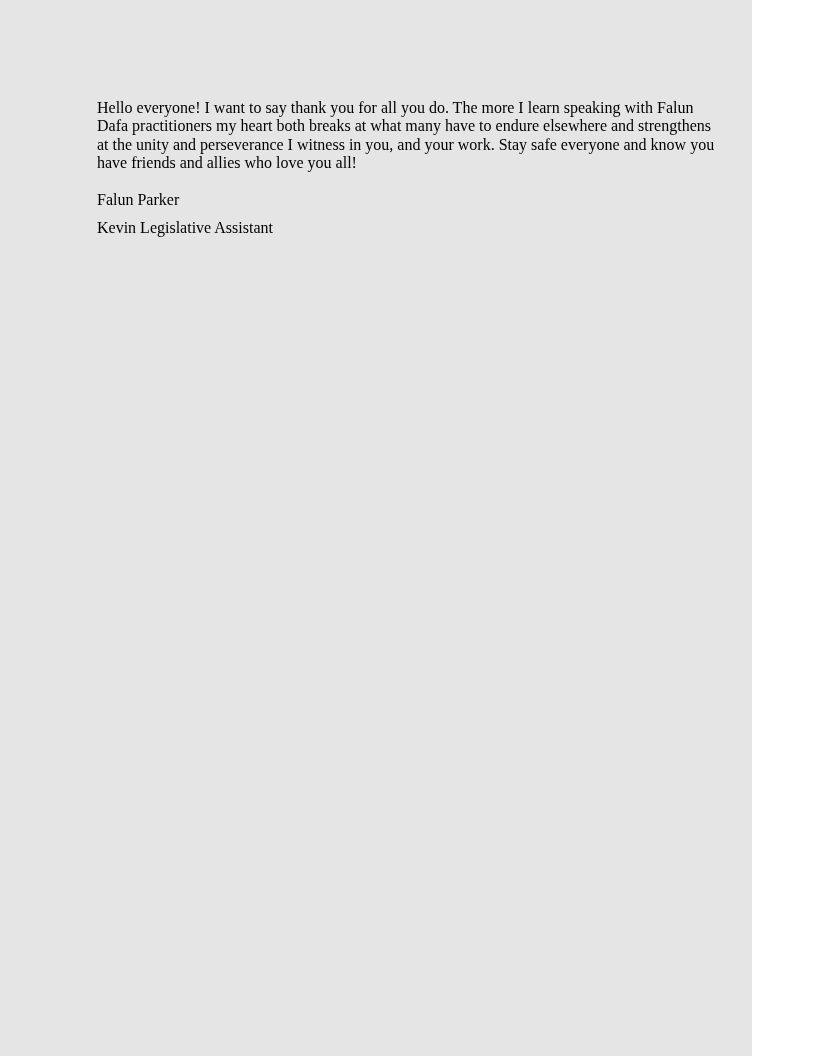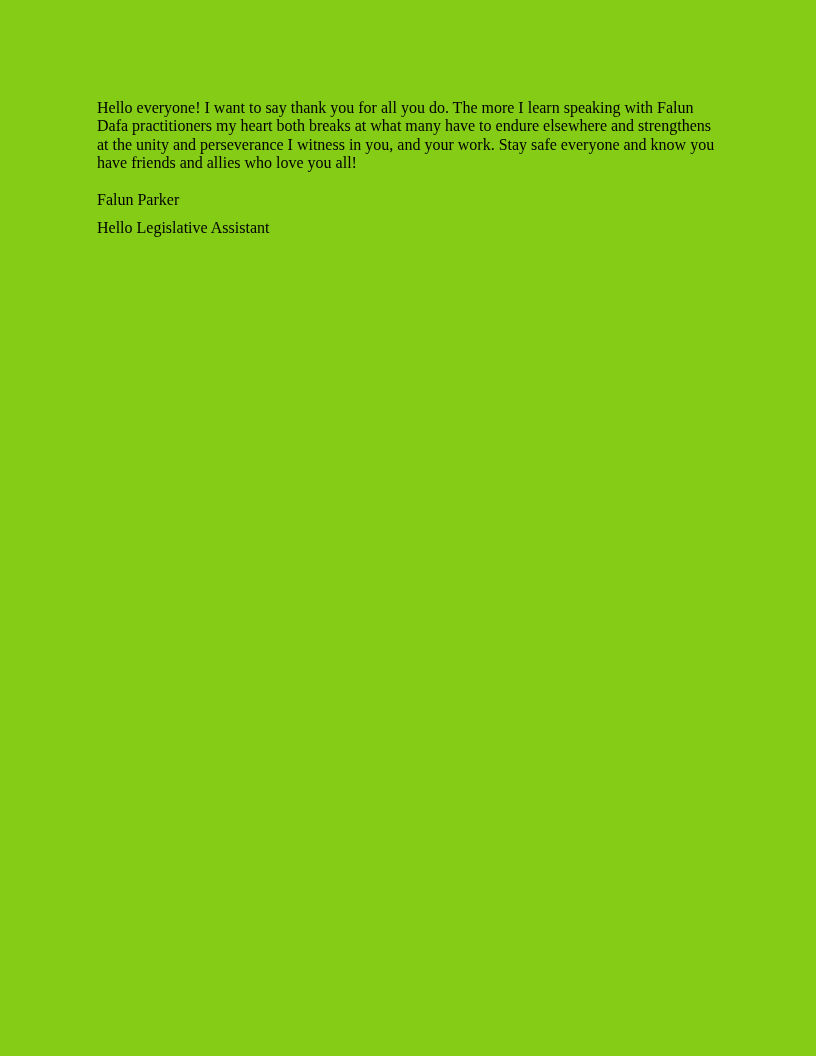--- a/index.html
+++ b/index.html
@@ -7,23 +7,23 @@
     padding: 0;
   }
   body {
     width: 816px;
     height: 1056px;
     background: #ffffff;
     overflow: hidden;
   }
   .page {
     position: relative;
-    width: 816px;
+    width: 752px;
     height: 1056px;
-    background: #84cc16;
+    background: #e5e5e5;
   }
   .content {
     position: absolute;
     left: 97px;
     top: 99px;
     width: 624px;
     font-family: "Liberation Serif", "DejaVu Serif", serif;
     font-size: 16px;
     line-height: 18.3px;
     color: #000000;
@@ -42,15 +42,15 @@
 </head>
 <body>
 
 <div class="page">
   <div class="content">
     <p class="body-para">Hello everyone! I want to say thank you for all you do. The more I learn speaking with Falun
 Dafa practitioners my heart both breaks at what many have to endure elsewhere and strengthens
 at the unity and perseverance I witness in you, and your work. Stay safe everyone and know you
 have friends and allies who love you all!</p>
     <p class="sig-name">Falun Parker</p>
-    <p class="sig-title">Hello Legislative Assistant</p>
+    <p class="sig-title">Kevin Legislative Assistant</p>
   </div>
 </div>
 
 </body></html>

